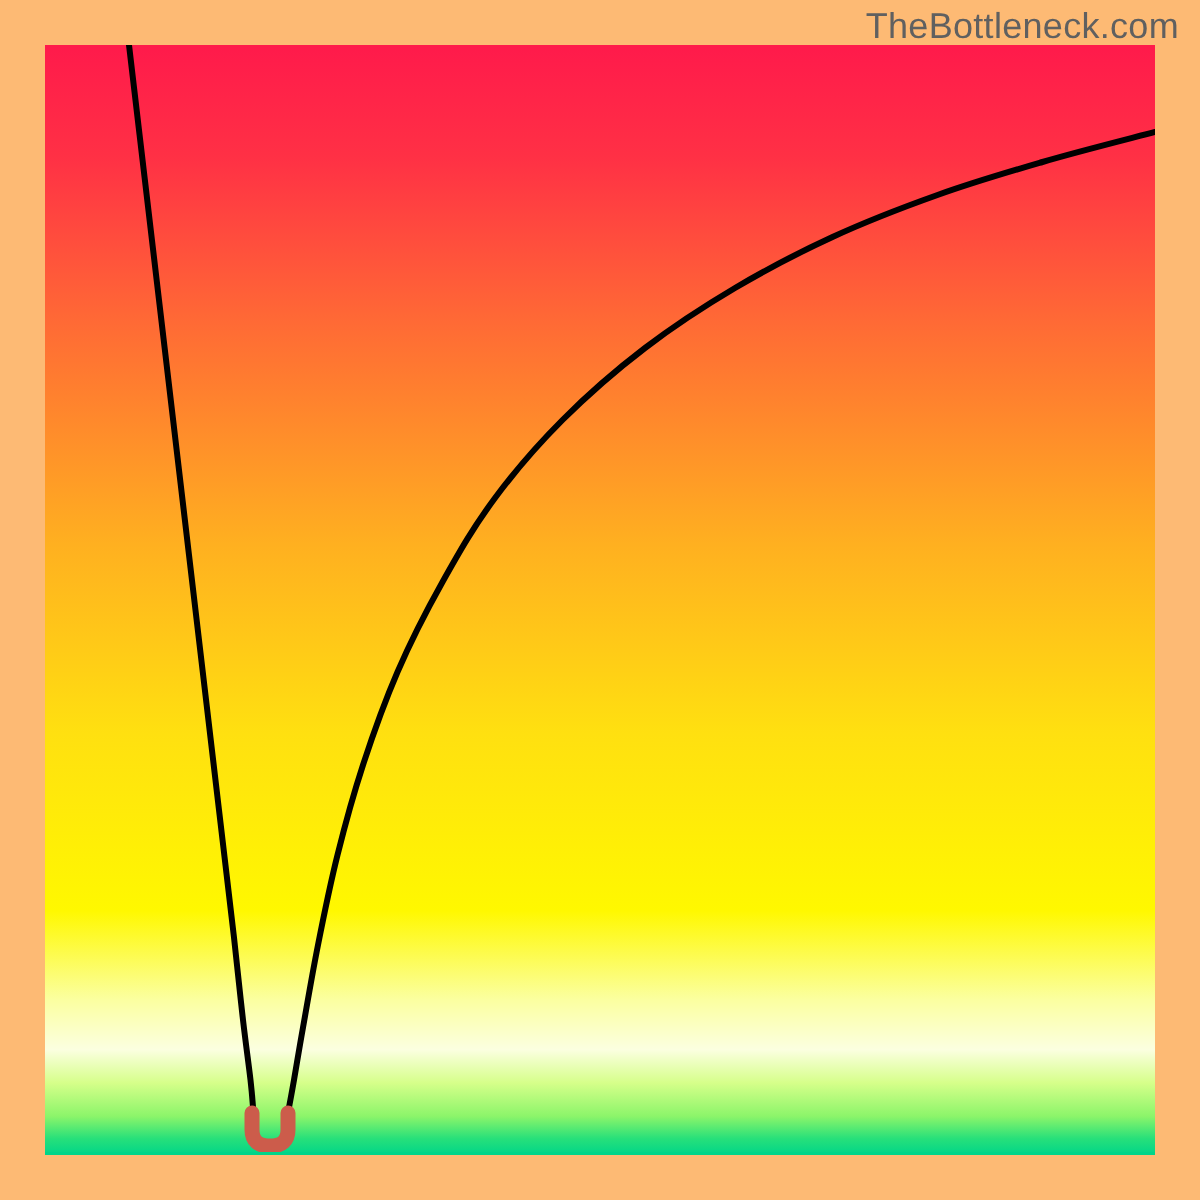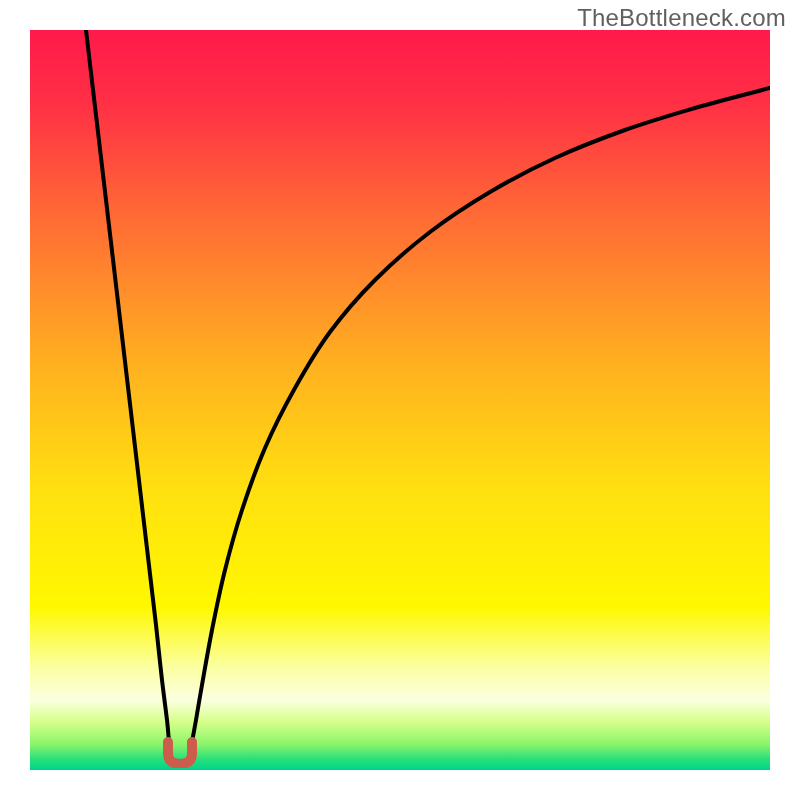--- a/index.html
+++ b/index.html
@@ -8,21 +8,21 @@
     width: 800px;
     height: 800px;
     overflow: hidden;
     background: #000;
     font-family: Arial, Helvetica, sans-serif;
   }
   .outer {
     position: relative;
     width: 800px;
     height: 800px;
-    background: #ffffff;
+    background: #fdba74;
   }
   .watermark {
     position: absolute;
     top: 4px;
     right: 14px;
     color: #606060;
     font-size: 24px;
     font-weight: 500;
     letter-spacing: 0.2px;
   }

